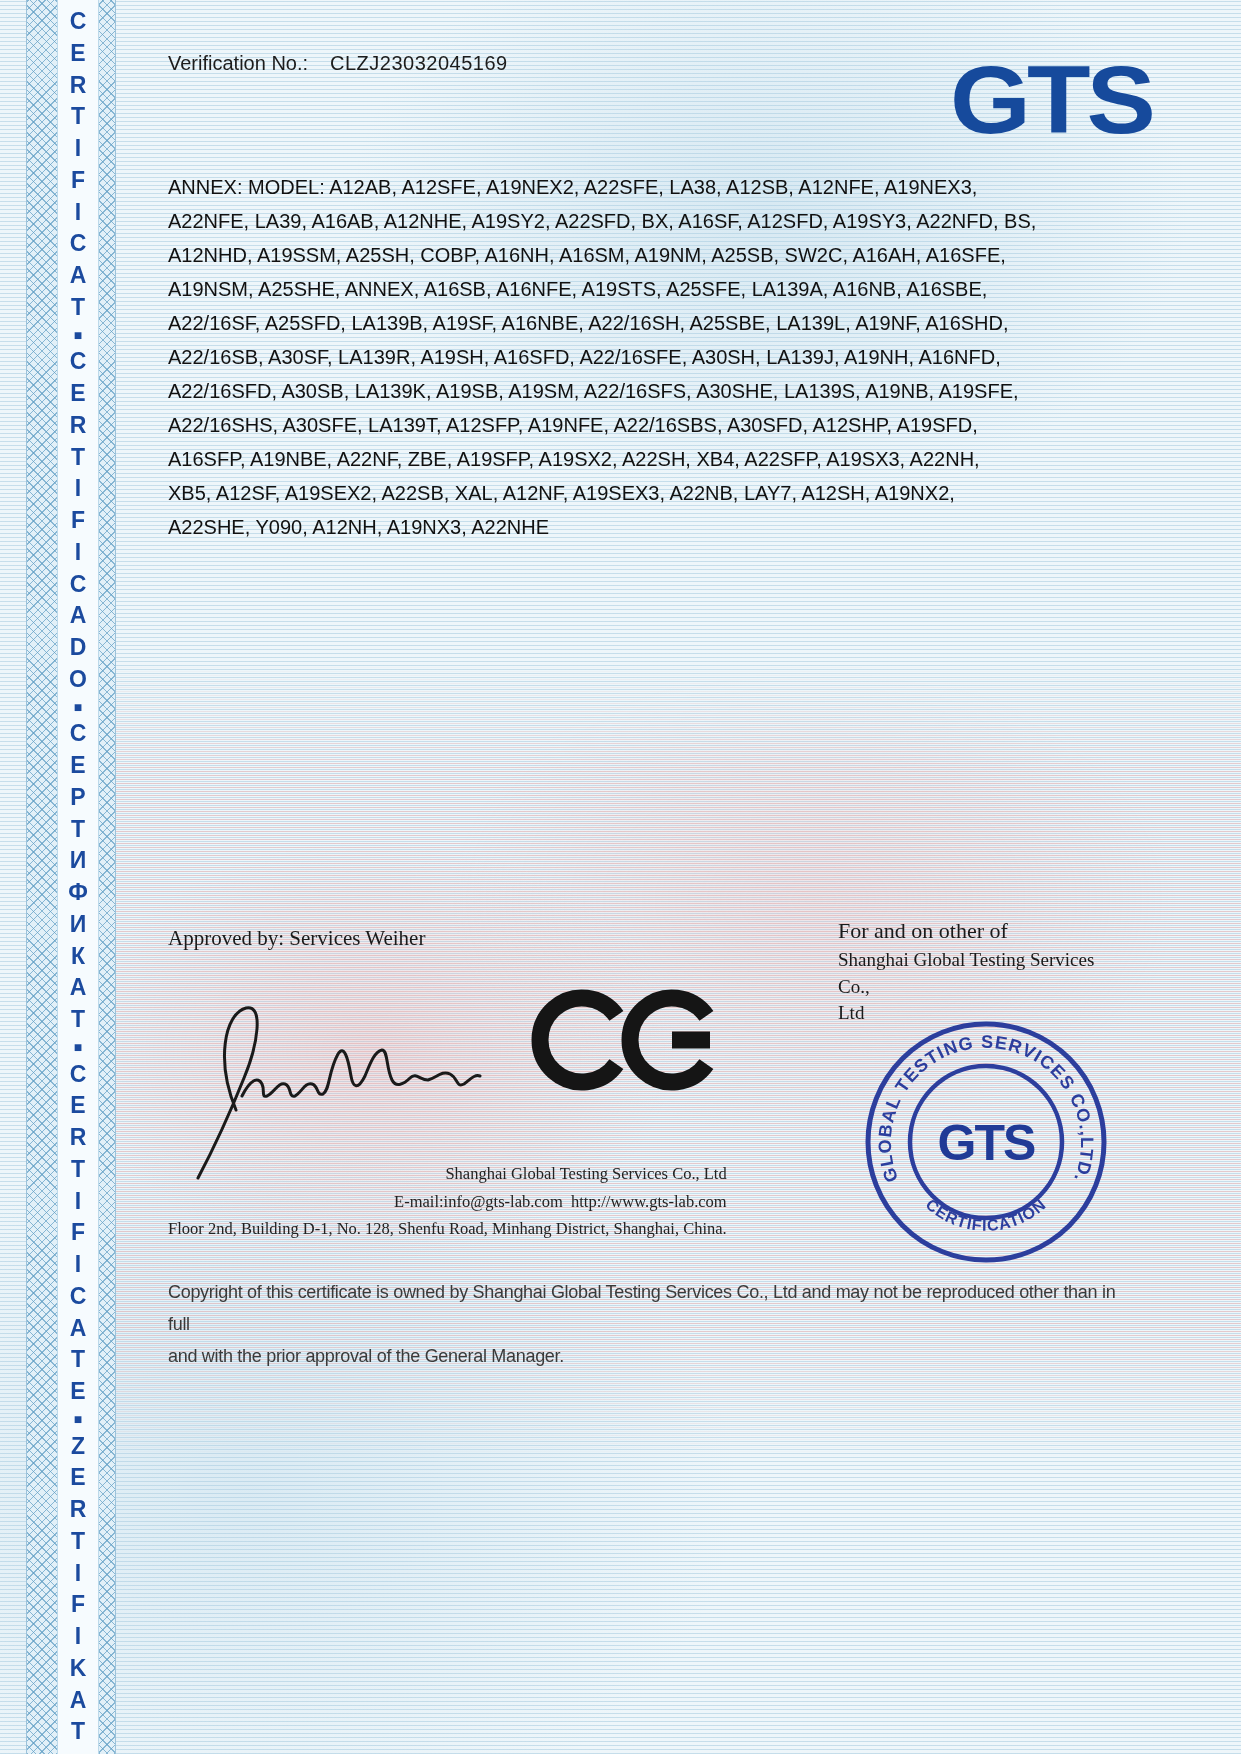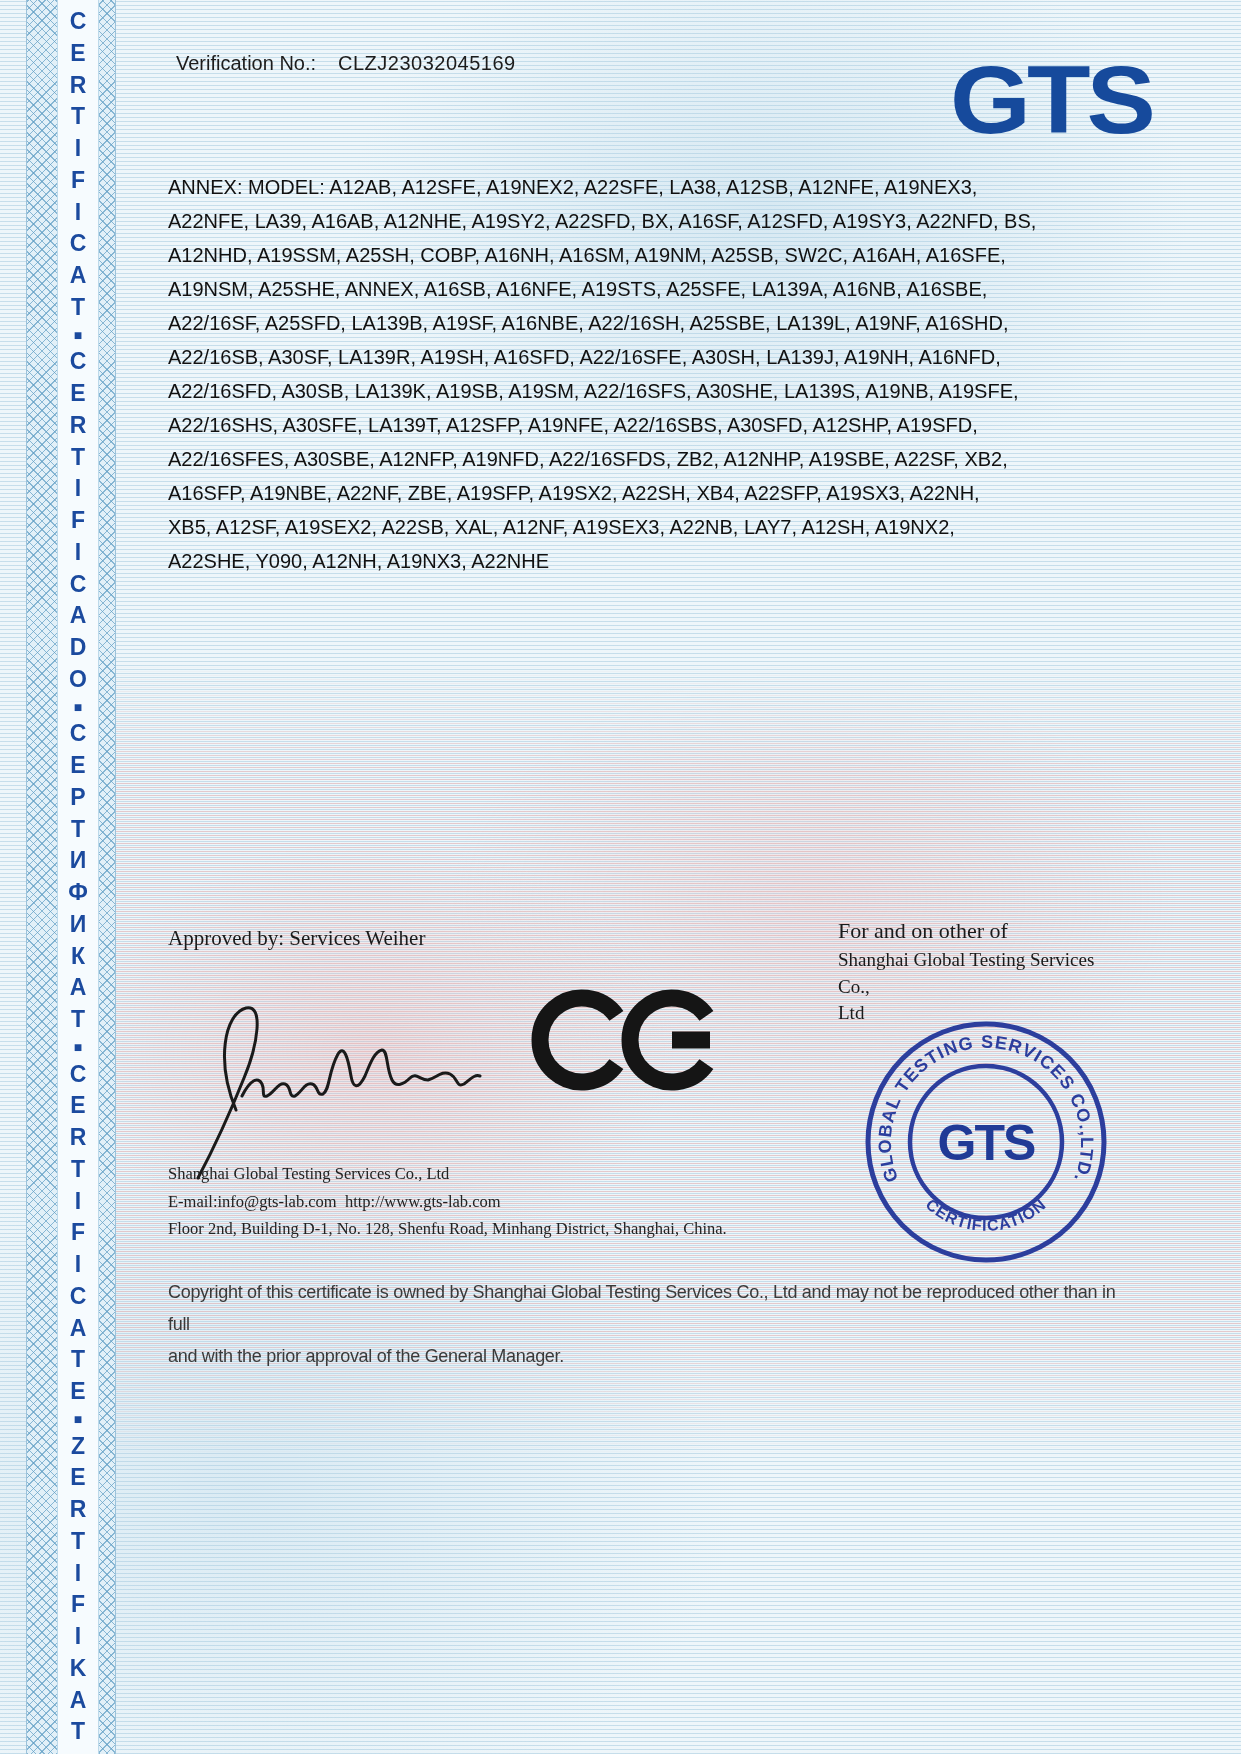--- a/index.html
+++ b/index.html
@@ -52,21 +52,21 @@
   .lat-left{width:30px;height:100%;}
   .lat-right{width:16px;height:100%;}
   .letter-col{
     width:42px;height:100%;box-sizing:border-box;padding:10px 0;
     display:flex;flex-direction:column;justify-content:space-between;align-items:center;
     background:#f6fbfe;border-left:1px solid #bcd9ea;border-right:1px solid #bcd9ea;
   }
   .bglyph{font-weight:bold;font-size:23px;line-height:1;color:#1b4a9e;text-align:center;}
   .bsep{font-size:14px;color:#1b4a9e;}
 
-  .verification{position:absolute;left:176px;top:52px;font-size:20px;color:#1c1c1c;}
+  .verification{position:absolute;left:168px;top:52px;font-size:20px;color:#1c1c1c;}
   .verification .label{display:inline-block;width:162px;}
   .verification .value{letter-spacing:0.5px;}
 
   .gts-logo{
     position:absolute;left:950px;top:50px;width:245px;height:100px;
     display:flex;align-items:center;justify-content:flex-start;
     font-weight:bold;font-size:104px;letter-spacing:-4px;color:#164a9c;
     font-family:"Liberation Sans",sans-serif;transform:scaleY(0.92);
   }
 
@@ -79,21 +79,21 @@
 
   .ce{position:absolute;left:523px;top:978px;}
 
   .behalf{position:absolute;left:838px;top:916px;font-family:"Liberation Serif",serif;color:#1a1a1a;}
   .behalf .b1{font-size:22px;line-height:30px;}
   .behalf .b2{font-size:19px;line-height:27px;width:290px;}
   .behalf .b3{font-size:19px;line-height:26px;}
 
   .stamp{position:absolute;left:858px;top:1014px;}
 
-  .company{position:absolute;left:168px;top:1160px;font-family:"Liberation Serif",serif;font-size:16.5px;color:#222;}
+  .company{position:absolute;left:168px;top:1160px;font-family:"Liberation Serif",serif;font-size:16.5px;color:#222;text-align:right;}
   .company div{line-height:27.5px;white-space:pre;}
 
   .copyright{position:absolute;left:168px;top:1276px;width:965px;font-size:18px;line-height:32px;letter-spacing:-0.3px;color:#3a3a3a;}
 </style>
 </head>
 <body>
 
 <div class="wave-layer"></div>
 <div class="wave-soft"></div>
 <div class="pink-zone"></div>
@@ -169,21 +169,20 @@
 
 <div class="annex">
     <div class="annex-line">ANNEX: MODEL: A12AB, A12SFE, A19NEX2, A22SFE, LA38, A12SB, A12NFE, A19NEX3,</div>
     <div class="annex-line">A22NFE, LA39, A16AB, A12NHE, A19SY2, A22SFD, BX, A16SF, A12SFD, A19SY3, A22NFD, BS,</div>
     <div class="annex-line">A12NHD, A19SSM, A25SH, COBP, A16NH, A16SM, A19NM, A25SB, SW2C, A16AH, A16SFE,</div>
     <div class="annex-line">A19NSM, A25SHE, ANNEX, A16SB, A16NFE, A19STS, A25SFE, LA139A, A16NB, A16SBE,</div>
     <div class="annex-line">A22/16SF, A25SFD, LA139B, A19SF, A16NBE, A22/16SH, A25SBE, LA139L, A19NF, A16SHD,</div>
     <div class="annex-line">A22/16SB, A30SF, LA139R, A19SH, A16SFD, A22/16SFE, A30SH, LA139J, A19NH, A16NFD,</div>
     <div class="annex-line">A22/16SFD, A30SB, LA139K, A19SB, A19SM, A22/16SFS, A30SHE, LA139S, A19NB, A19SFE,</div>
     <div class="annex-line">A22/16SHS, A30SFE, LA139T, A12SFP, A19NFE, A22/16SBS, A30SFD, A12SHP, A19SFD,</div>
-    <div class="annex-line">A22/16SFES, A30SBE, A12NFP, A19NFD, A22/16SFDS, ZB2, A12NHP, A19SBE, A22SF, XB2,</div>
     <div class="annex-line">A16SFP, A19NBE, A22NF, ZBE, A19SFP, A19SX2, A22SH, XB4, A22SFP, A19SX3, A22NH,</div>
     <div class="annex-line">XB5, A12SF, A19SEX2, A22SB, XAL, A12NF, A19SEX3, A22NB, LAY7, A12SH, A19NX2,</div>
     <div class="annex-line">A22SHE, Y090, A12NH, A19NX3, A22NHE</div>
   </div>
 
 <div class="approved">Approved by: Services Weiher</div>
 
 <svg class="signature" width="330" height="195" viewBox="0 0 330 195">
   <g fill="none" stroke="#1a1a1a" stroke-width="3" stroke-linecap="round">
     <path d="M 78,118 C 58,70 66,22 88,16 C 106,12 100,52 86,86 C 74,116 58,152 40,186"></path>

